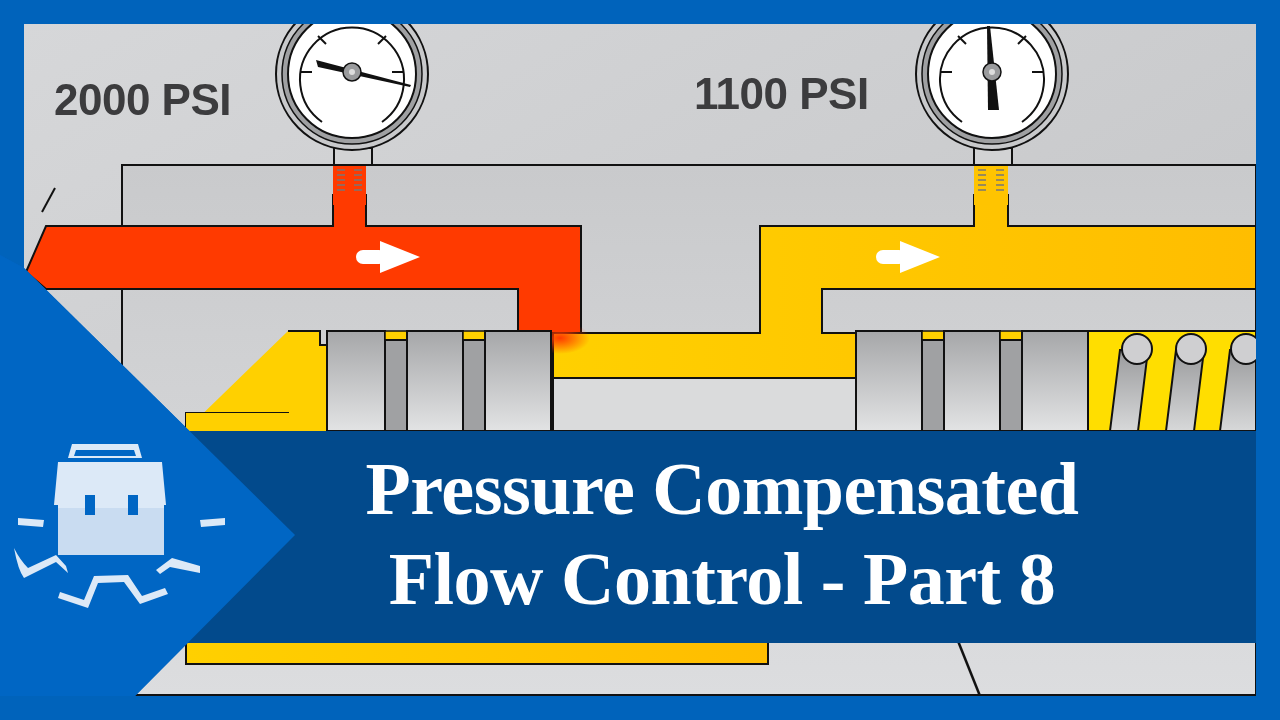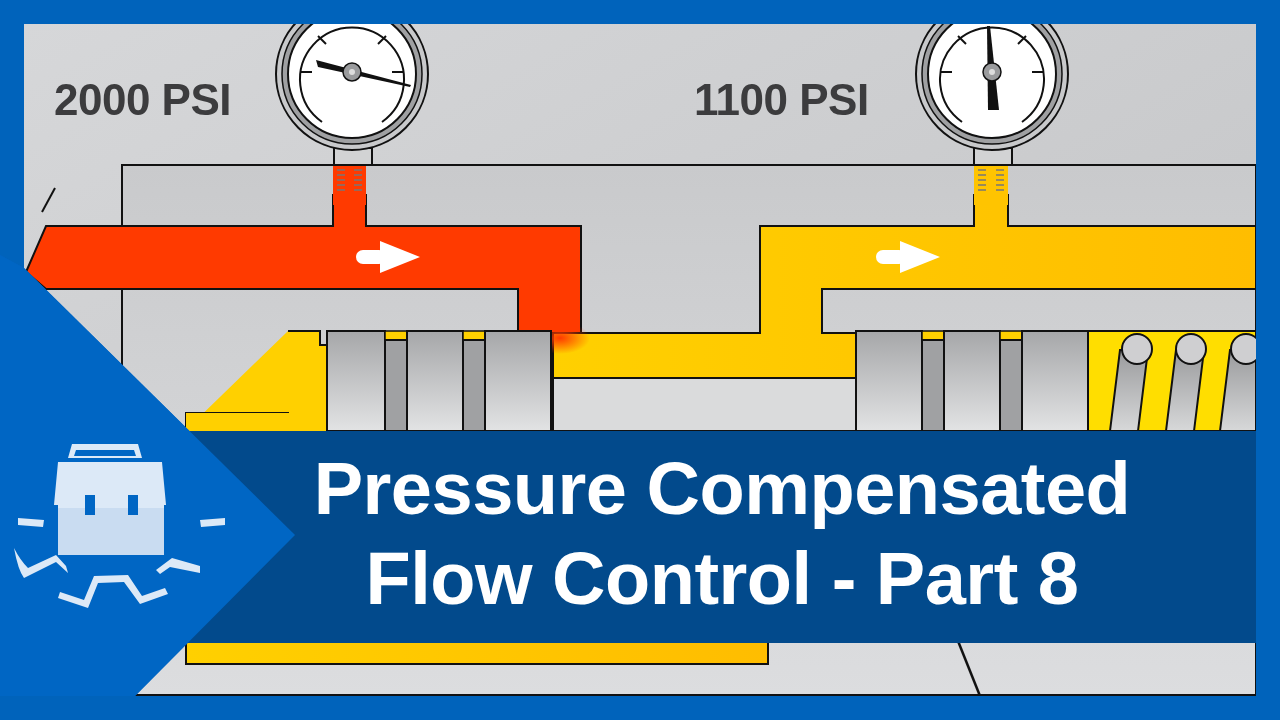--- a/index.html
+++ b/index.html
@@ -1,24 +1,24 @@
 <!DOCTYPE html>
 <html><head>
 <meta charset="utf-8">
 <style>
   html, body { margin: 0; padding: 0; }
   body { width: 1280px; height: 720px; overflow: hidden; background: #0063bb; font-family: "Liberation Sans", "DejaVu Sans", sans-serif; }
   .frame { position: relative; width: 1280px; height: 720px; background: #ec4899; }
   .canvas { position: absolute; left: 0; top: 0; width: 1280px; height: 720px; }
   .psi-label { position: absolute; font-family: "Liberation Sans", "DejaVu Sans", sans-serif; font-weight: 700; font-size: 44px; color: #3c3c3e; letter-spacing: -0.5px; line-height: 1; }
   .psi-left { left: 54px; top: 78px; }
-  .psi-right { left: 694px; top: 78px; }
+  .psi-right { left: 694px; top: 72px; }
   .title-band { position: absolute; left: 180px; top: 431px; width: 1076px; height: 212px; background: #024a8c; }
   .title-text { position: absolute; left: 188px; top: 444px; width: 1144px; text-align: center; color: #ffffff; font-weight: 700; font-size: 74px; line-height: 90px; letter-spacing: -0.5px; }
-  .title-line { display: block; white-space: nowrap; }
+  .title-line { display: block; white-space: nowrap; font-family: Liberation Serif, serif; }
   .logo-wrap { position: absolute; left: 0; top: 240px; width: 300px; height: 480px; }
 </style>
 </head>
 <body>
 
 <div class="frame">
 
   <svg class="canvas" viewBox="0 0 1280 720" width="1280" height="720" xmlns="http://www.w3.org/2000/svg">
     <defs>
       <linearGradient id="bgGrad" x1="0" y1="0" x2="1" y2="1">

